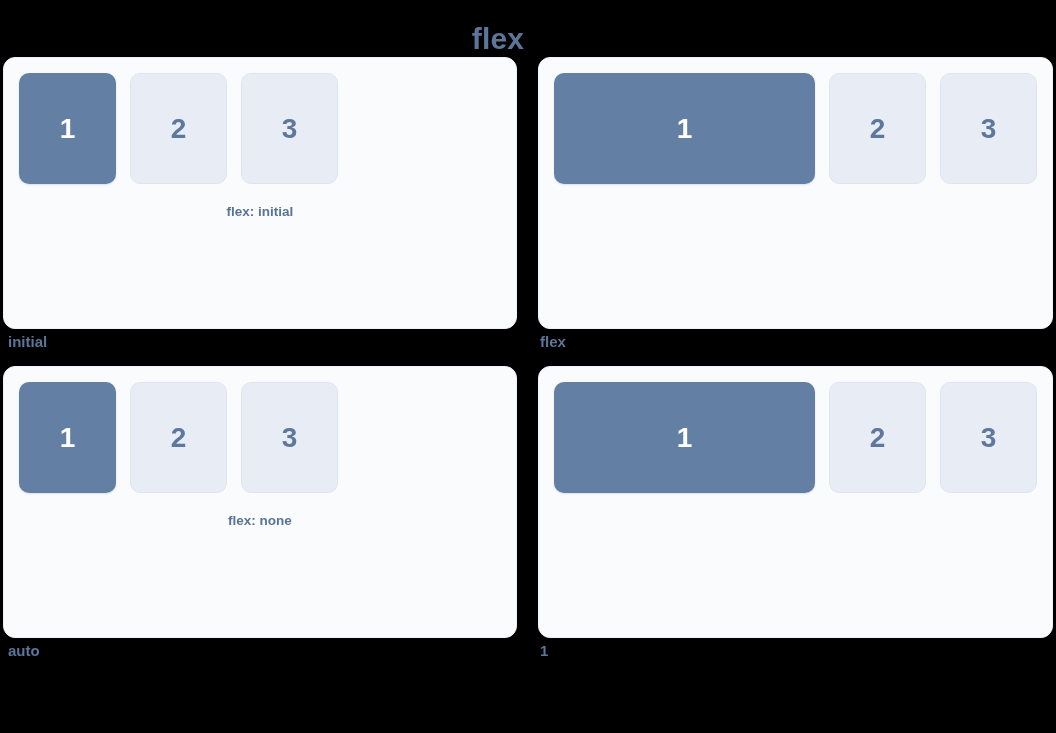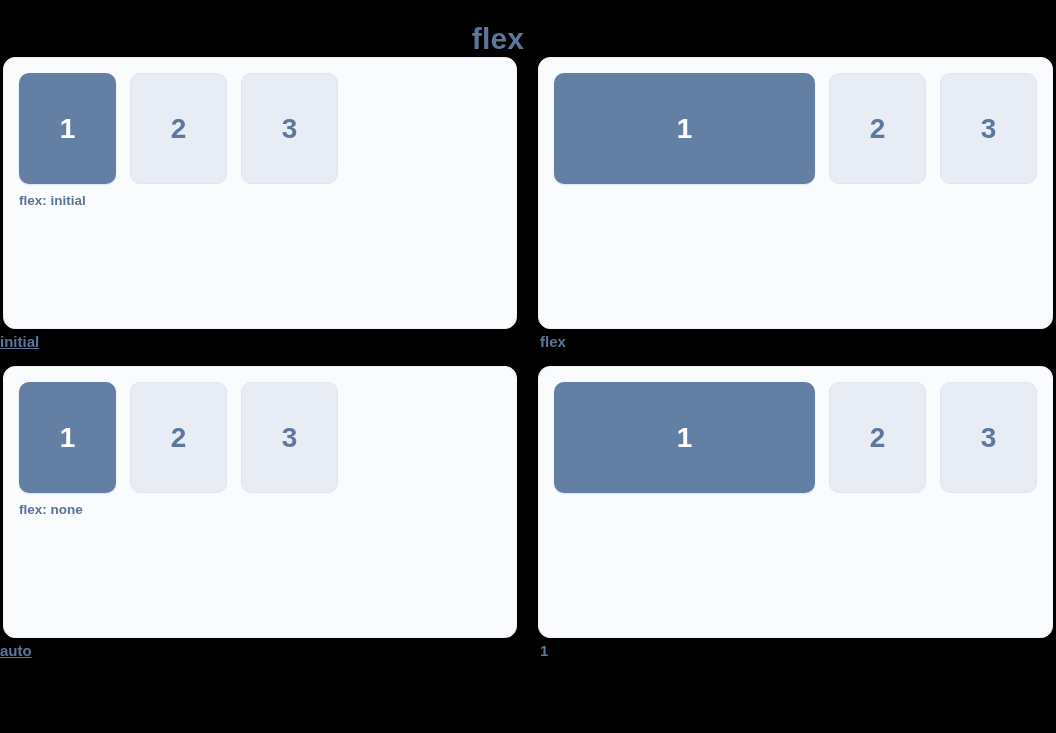--- a/index.html
+++ b/index.html
@@ -84,35 +84,36 @@
     box-shadow: 0 1px 2px rgba(35,55,90,0.14);
   }
   .box.muted {
     background: #e8ecf5;
     color: #5e789d;
     border: 1px solid #dfe5f0;
   }
   .box.grow { flex: 1 1 auto; width: auto; }
   .box.fixed { flex: 0 0 auto; }
   .panel-caption {
-    margin-top: 9px;
+    margin-top: 20px;
     font-size: 13.5px;
     font-weight: bold;
     color: #5a7498;
+    text-align: center;
   }
   .cell-label {
     position: absolute;
     bottom: -2px;
     left: 0;
     font-size: 15px;
     font-weight: bold;
     color: #5c7599;
     line-height: 18px;
   }
-  .cell-left .cell-label { left: 0px; text-decoration: underline; }
+  .cell-left .cell-label { left: 8px; }
   .cell-right .cell-label { left: 2px; }
 </style>
 </head>
 <body>
 
 <div class="page">
 
   <div class="page-title">flex</div>
 
   <div class="grid">

